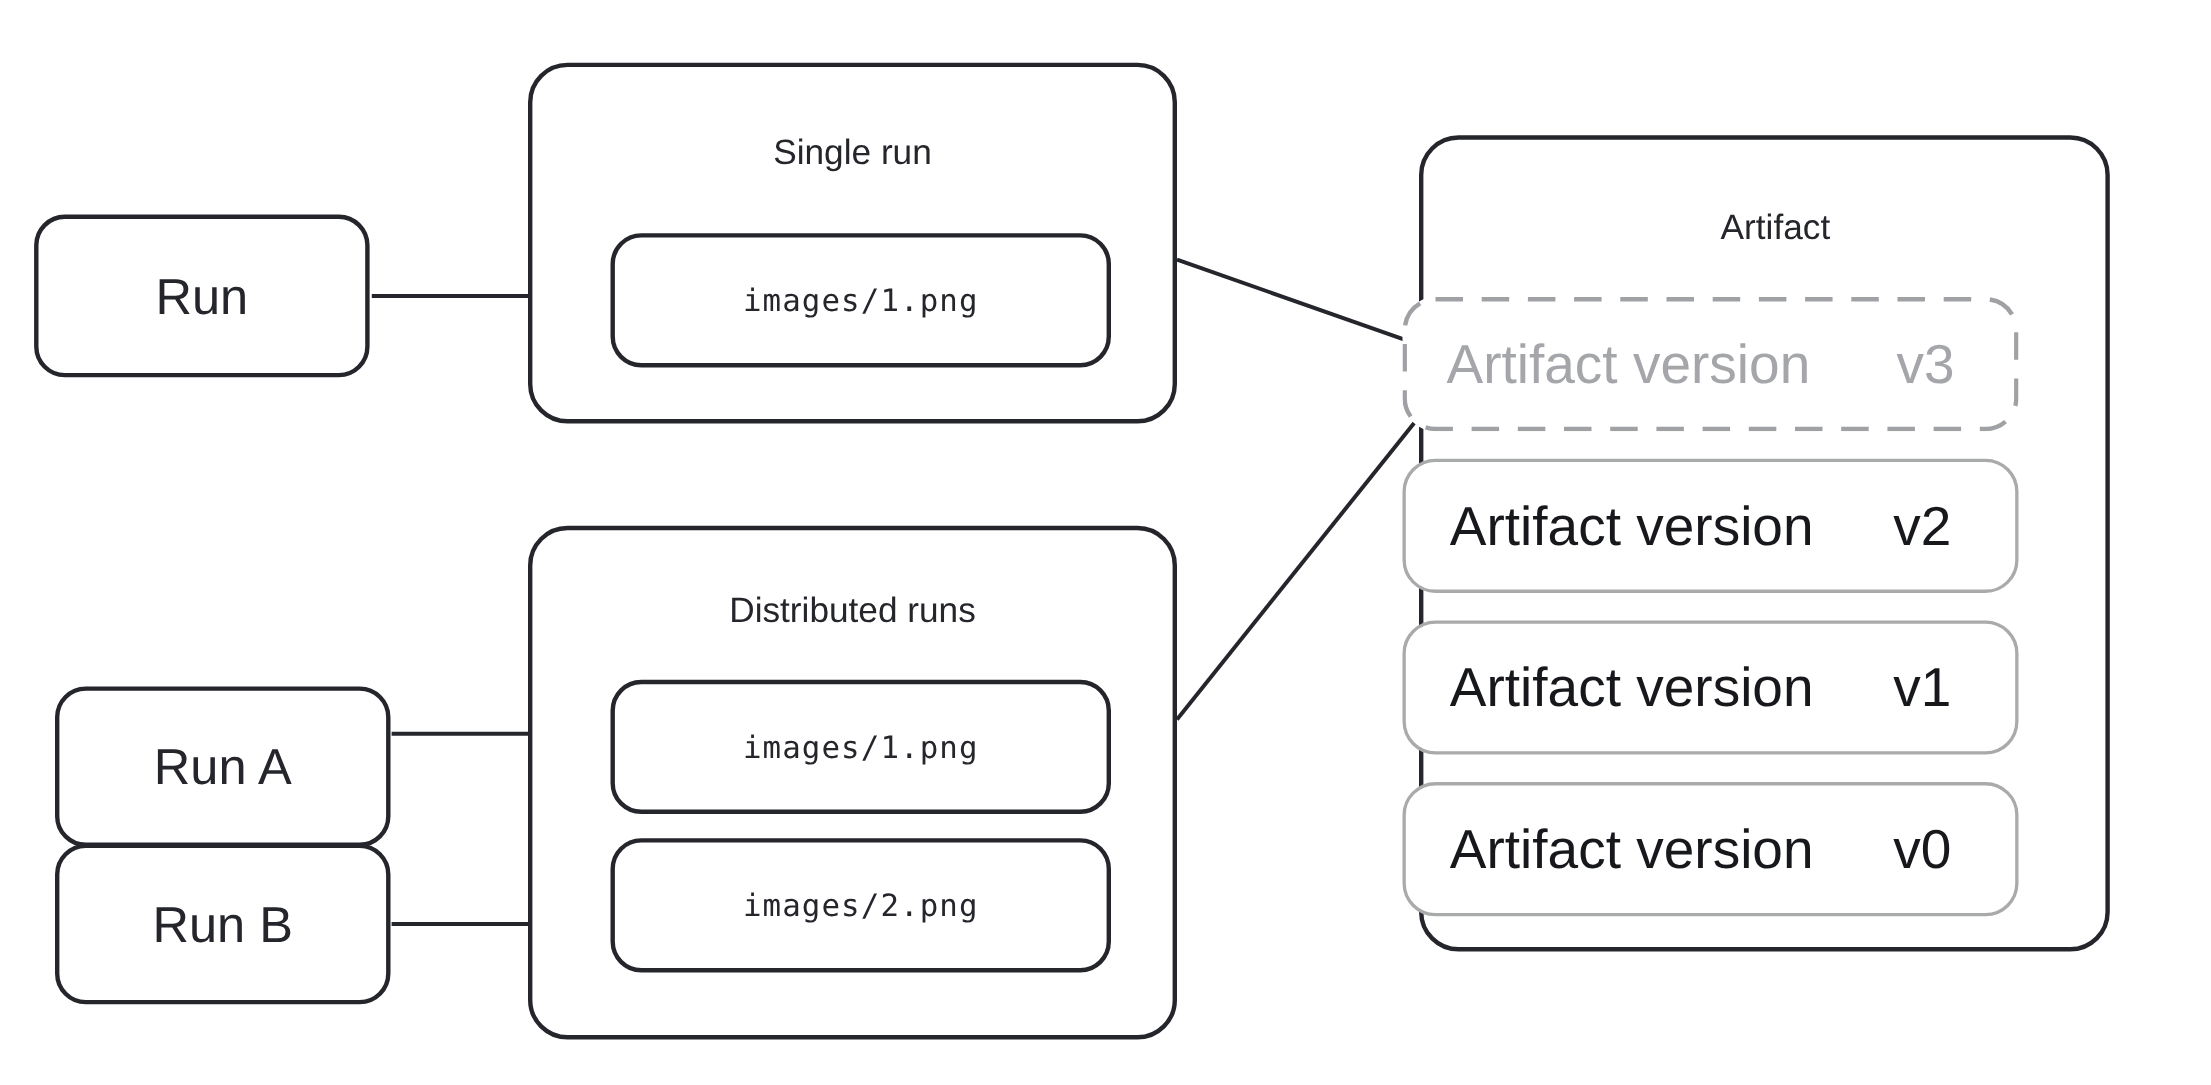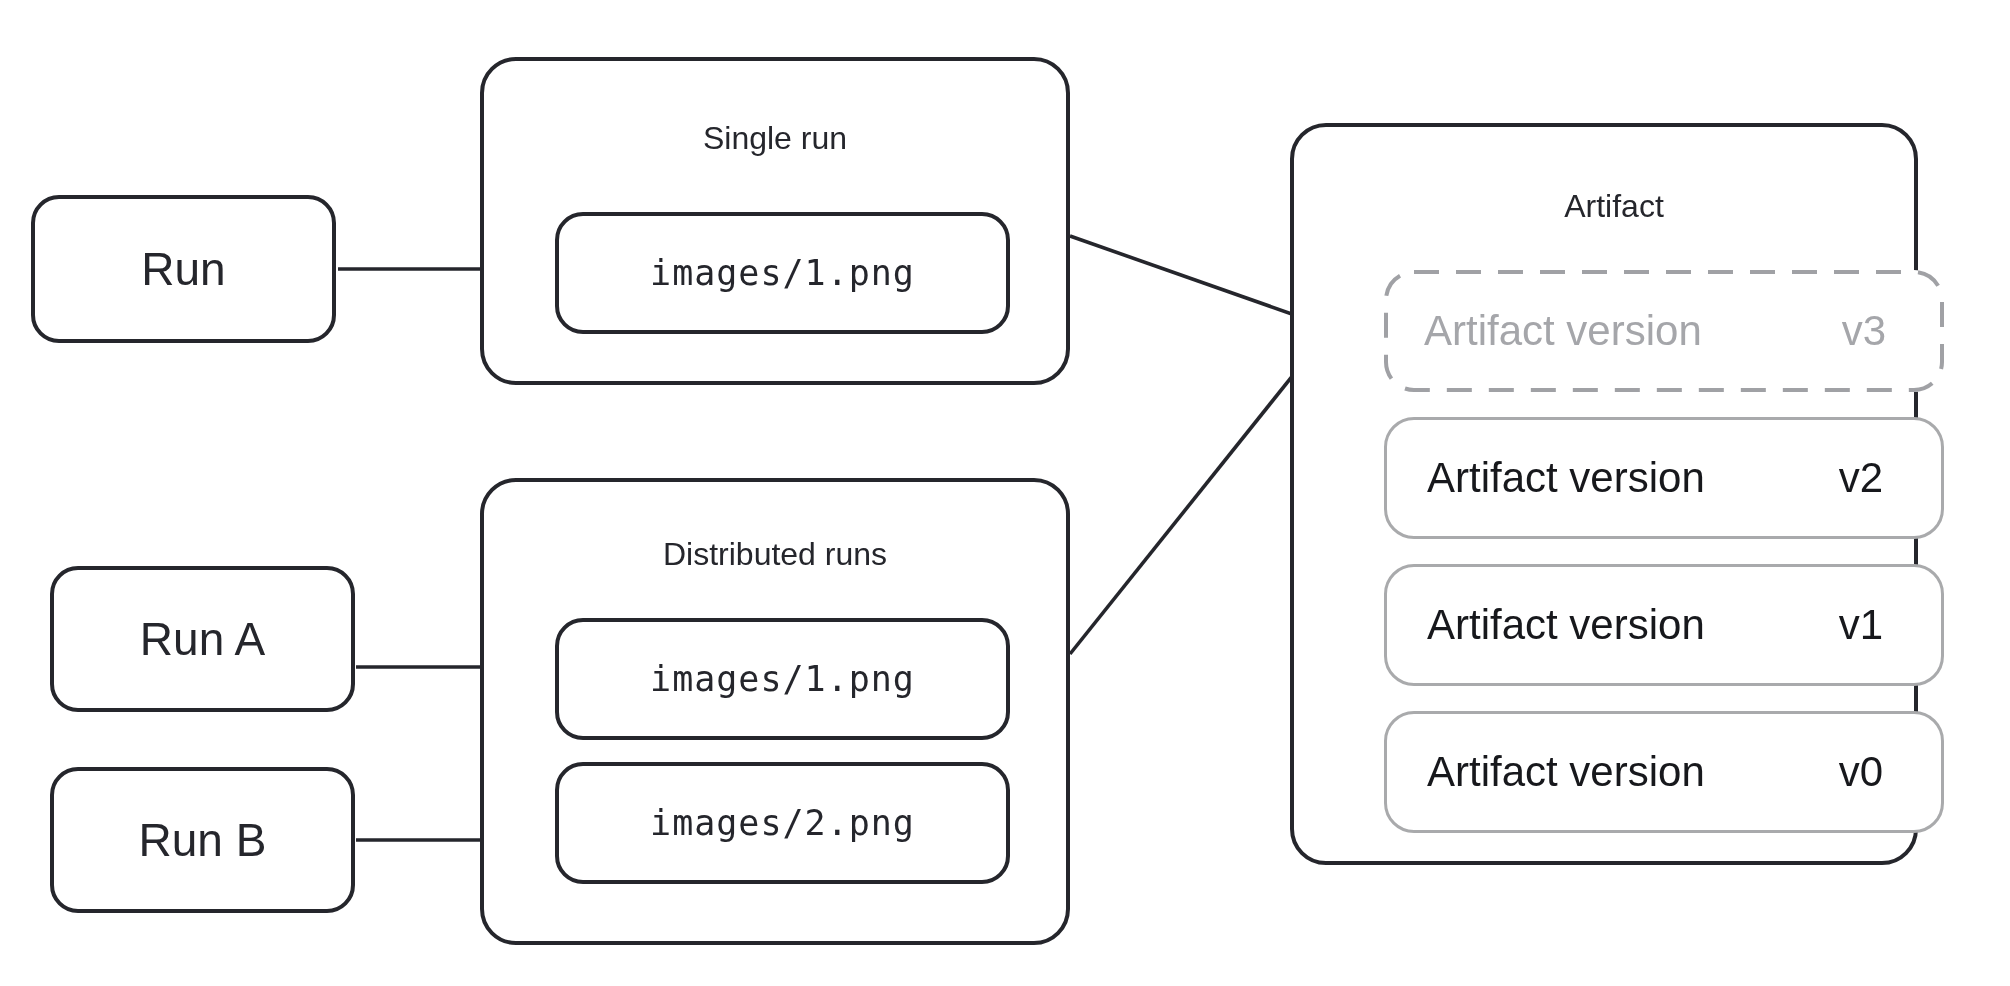--- a/index.html
+++ b/index.html
@@ -53,36 +53,36 @@
   .file-box {
     position: absolute;
     box-sizing: border-box;
     background: #ffffff;
     border: 4px solid #25262c;
     border-radius: 28px;
     display: flex;
     align-items: center;
     justify-content: center;
     font-family: "DejaVu Sans Mono", monospace;
-    font-size: 35px;
+    font-size: 28px;
     letter-spacing: 1px;
   }
   .version-row {
     position: absolute;
     box-sizing: border-box;
-    left: 1384px;
+    left: 1275px;
     width: 560px;
     height: 122px;
     background: #ffffff;
     border-radius: 30px;
     display: flex;
     align-items: center;
     justify-content: space-between;
     padding: 0 58px 0 40px;
-    font-size: 42px;
+    font-size: 50px;
   }
   .version-row.committed {
     border: 3.5px solid #a9aaac;
     color: #17181c;
   }
   .version-row.pending {
     border: none;
     color: #a5a6aa;
   }
   .dashed-outline {
@@ -110,21 +110,21 @@
     <line x1="356" y1="667" x2="551" y2="667" stroke="#25262c" stroke-width="3.6" marker-end="url(#chev)"></line>
     <line x1="356" y1="840" x2="551" y2="840" stroke="#25262c" stroke-width="3.6" marker-end="url(#chev)"></line>
     <line x1="1070" y1="236" x2="1326" y2="326" stroke="#25262c" stroke-width="3.6" marker-end="url(#chev)"></line>
     <line x1="1070" y1="654" x2="1326" y2="334" stroke="#25262c" stroke-width="3.6" marker-end="url(#chev)"></line>
   </svg>
 
   <div class="node" style="left:31px; top:195px; width:305px; height:148px;text-align:center;">
     <span>Run</span>
   </div>
 
-  <div class="node" style="left:50px; top:566px; width:305px; height:146px;">
+  <div class="node" style="left:50px; top:624px; width:305px; height:146px;">
     <span>Run A</span>
   </div>
 
   <div class="node" style="left:50px; top:767px; width:305px; height:146px;">
     <span>Run B</span>
   </div>
 
   <div class="group" style="left:480px; top:57px; width:590px; height:328px;"></div>
   <div class="group-title" style="left:480px; top:111px; width:590px; height:54px;">Single run</div>
   <div class="file-box" style="left:555px; top:212px; width:455px; height:122px;">images/1.png</div>

